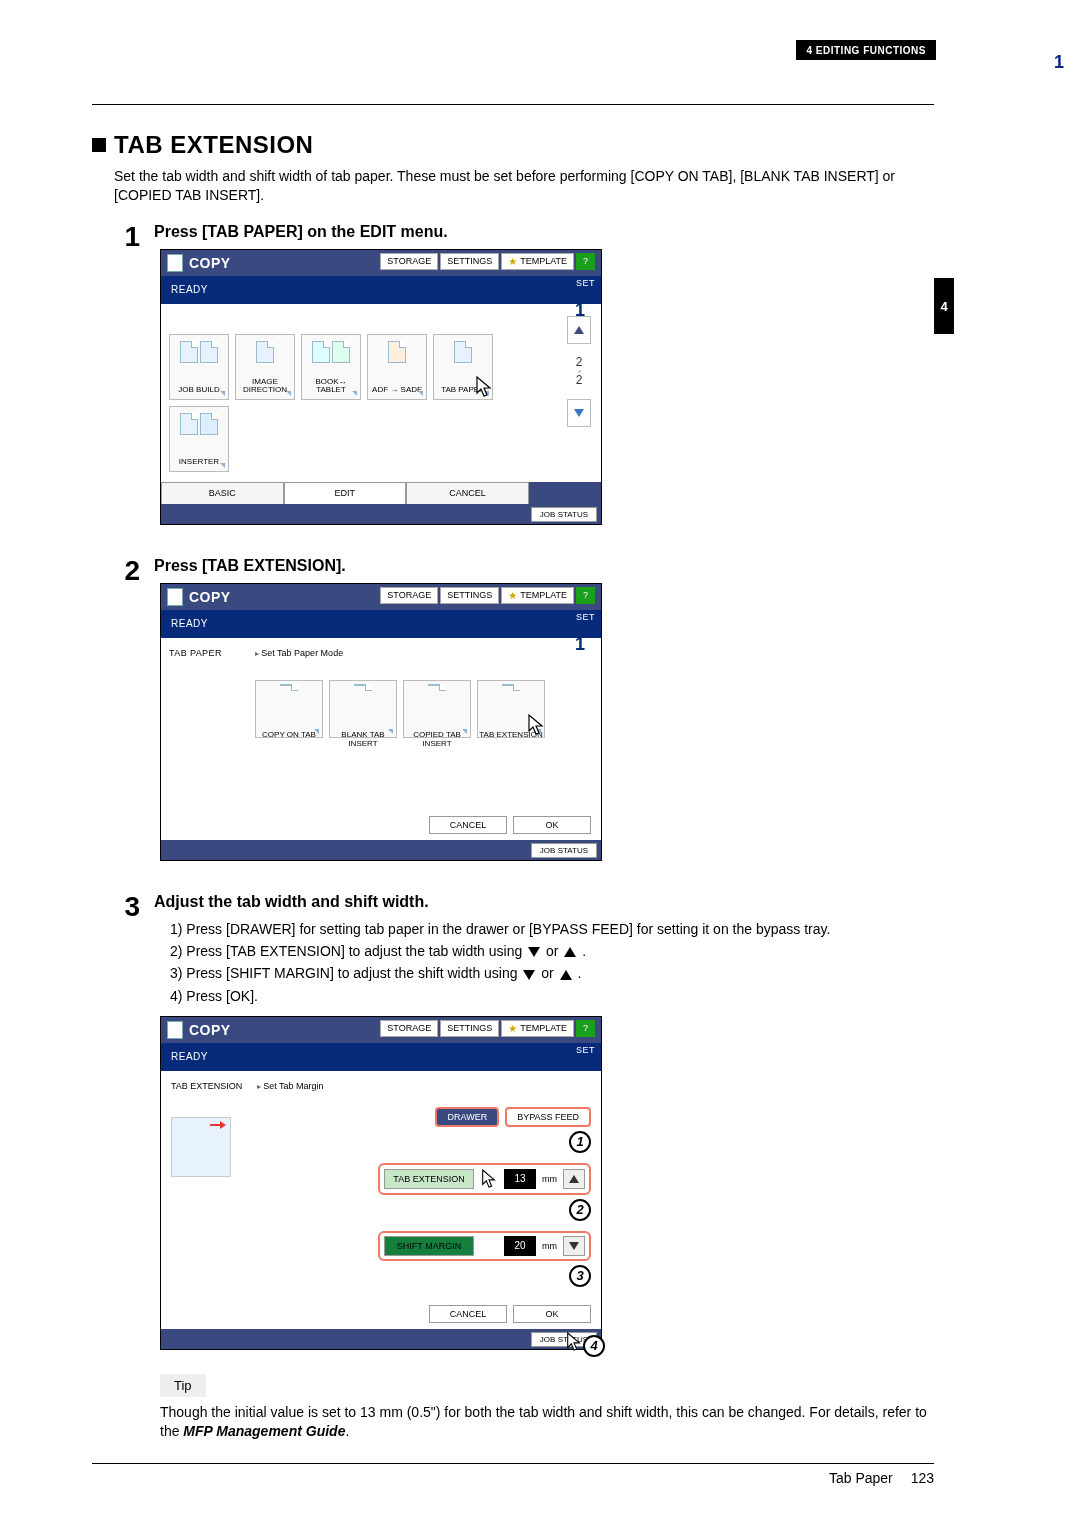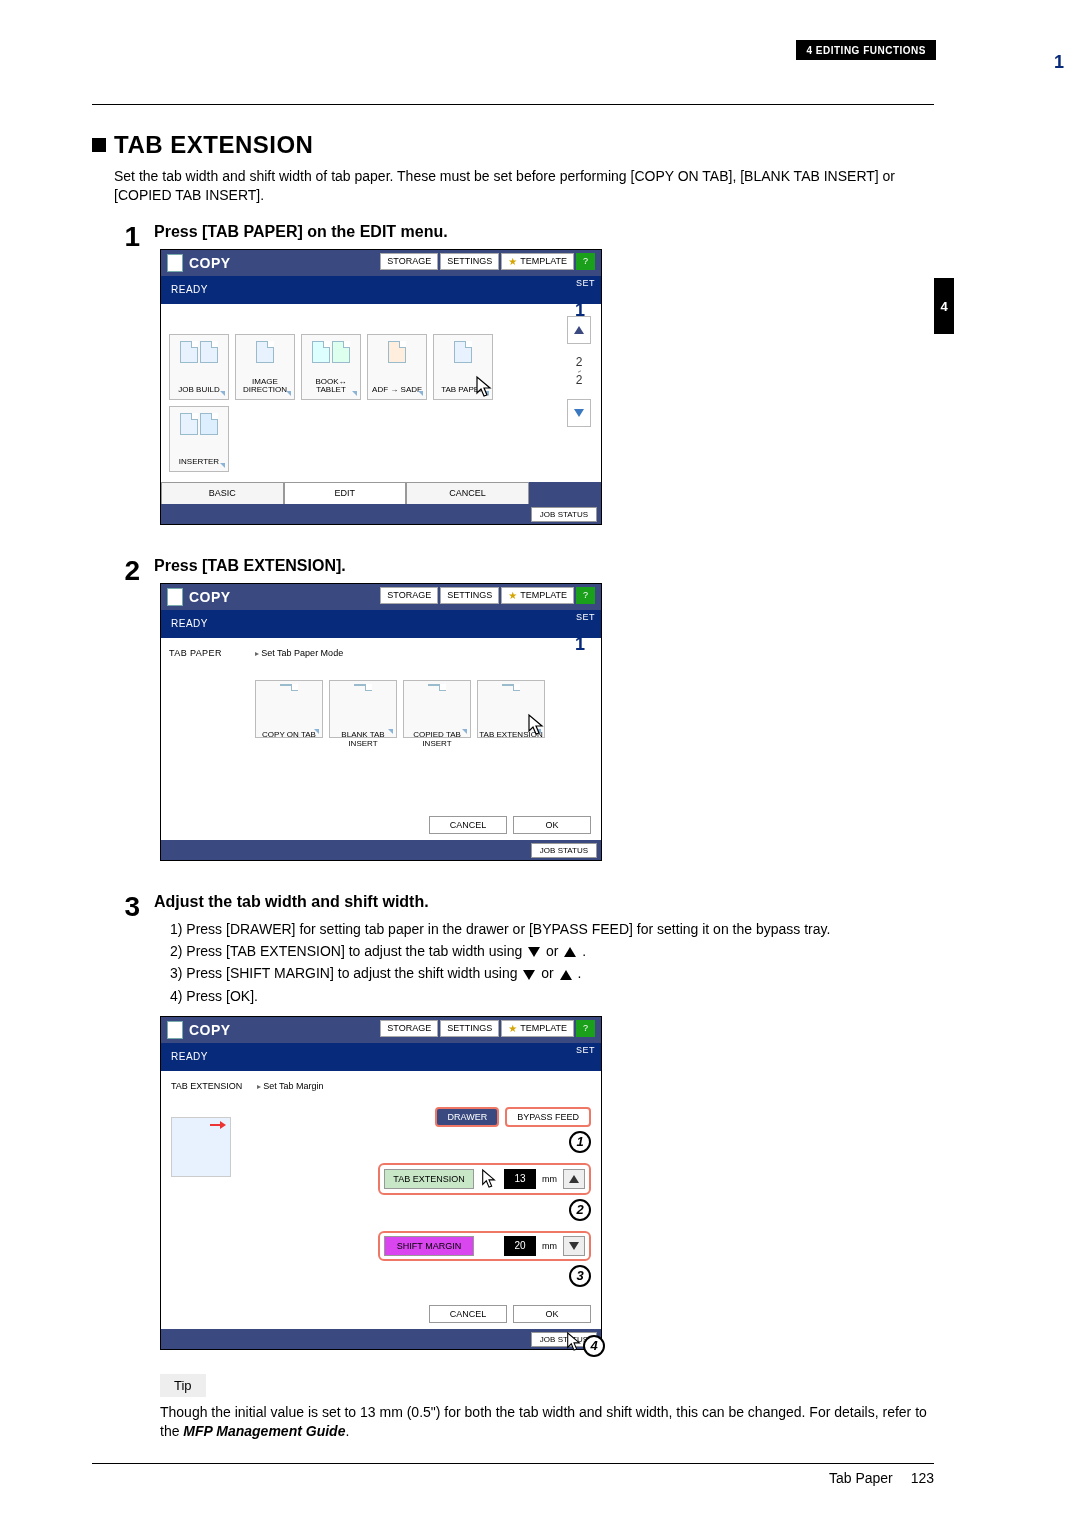--- a/index.html
+++ b/index.html
@@ -243,21 +243,21 @@
     width:60px;height:60px;border:1px solid #ccc;background:#e8f2ff;margin-top:26px;position:relative;
   }
   .s3-illust::before{content:"";position:absolute;left:36px;top:-6px;width:0;height:0;border-left:5px solid transparent;border-right:5px solid transparent;border-bottom:0;border-top:0;}
   .s3-arrow{position:absolute;left:38px;top:6px;width:12px;height:2px;background:#e33;}
   .s3-arrow::after{content:"";position:absolute;right:-4px;top:-3px;width:0;height:0;border-left:6px solid #e33;border-top:4px solid transparent;border-bottom:4px solid transparent;}
   .s3-main{flex:1;display:flex;flex-direction:column;align-items:flex-end;gap:10px;}
   .pill-row{display:flex;gap:6px;align-items:center;}
   .pill{border:2px solid #e76;border-radius:4px;padding:3px 10px;font-size:9px;background:#fff;}
   .pill.active{background:#3a4a80;color:#fff;}
   .val-row{display:flex;gap:6px;align-items:center;border:2px solid #e76;border-radius:6px;padding:3px 4px;}
-  .val-btn{width:90px;height:20px;font-size:9px;display:flex;align-items:center;justify-content:center;border:1px solid #999;background:#d946ef;}
+  .val-btn{width:90px;height:20px;font-size:9px;display:flex;align-items:center;justify-content:center;border:1px solid #999;background:#15803d;}
   .val-active{background:#c7e7c7;}
   .val-box{width:32px;height:20px;background:#000;color:#fff;font-size:10px;display:flex;align-items:center;justify-content:center;}
   .unit{font-size:9px;}
   .spin{width:22px;height:20px;border:1px solid #999;background:#eee;display:flex;align-items:center;justify-content:center;}
   .spin.up::before{content:"";width:0;height:0;border-left:5px solid transparent;border-right:5px solid transparent;border-bottom:8px solid #333;}
   .spin.down::before{content:"";width:0;height:0;border-left:5px solid transparent;border-right:5px solid transparent;border-top:8px solid #333;}
   .circ{width:22px;height:22px;border-radius:50%;background:#fff;border:2px solid #000;display:flex;align-items:center;justify-content:center;font-size:13px;font-style:italic;font-weight:bold;margin-top:-6px;}
   .cursor{
     width:18px;height:22px;position:relative;display:inline-block;vertical-align:middle;
   }

